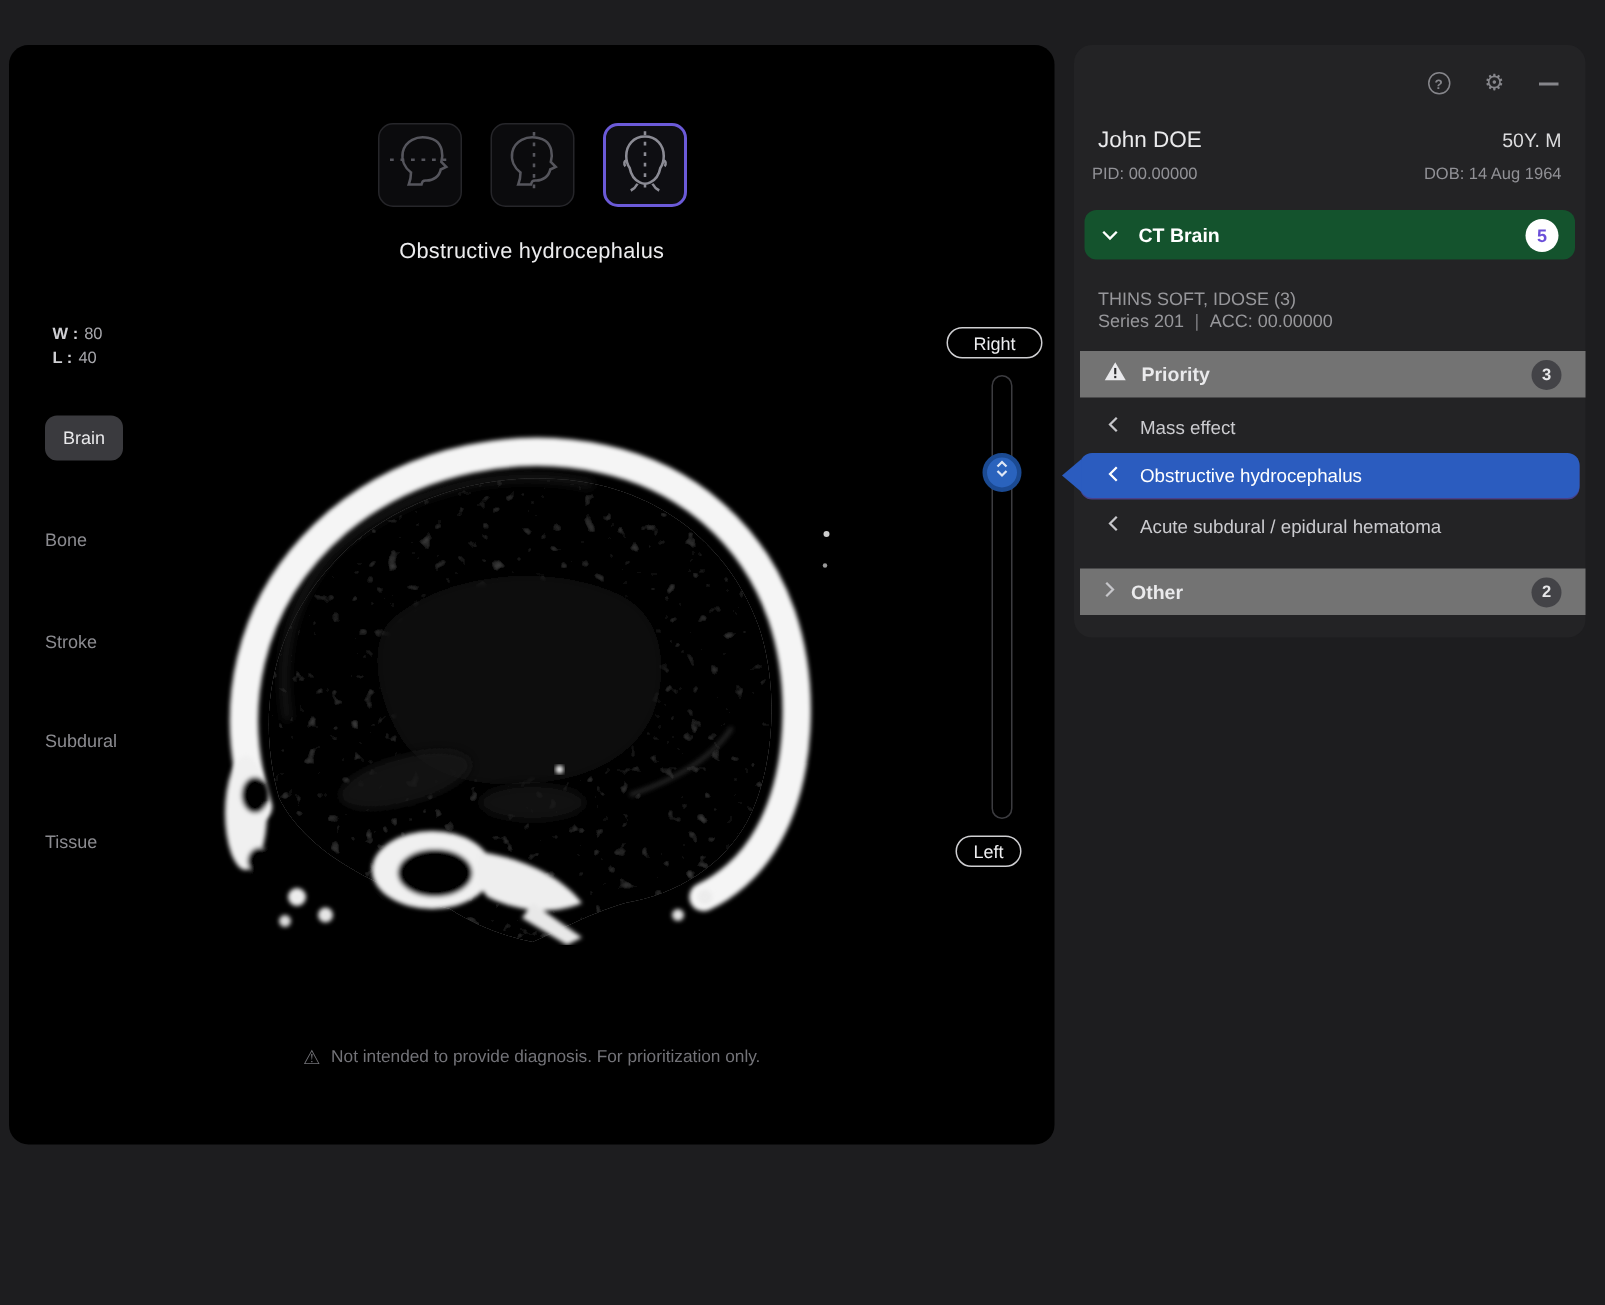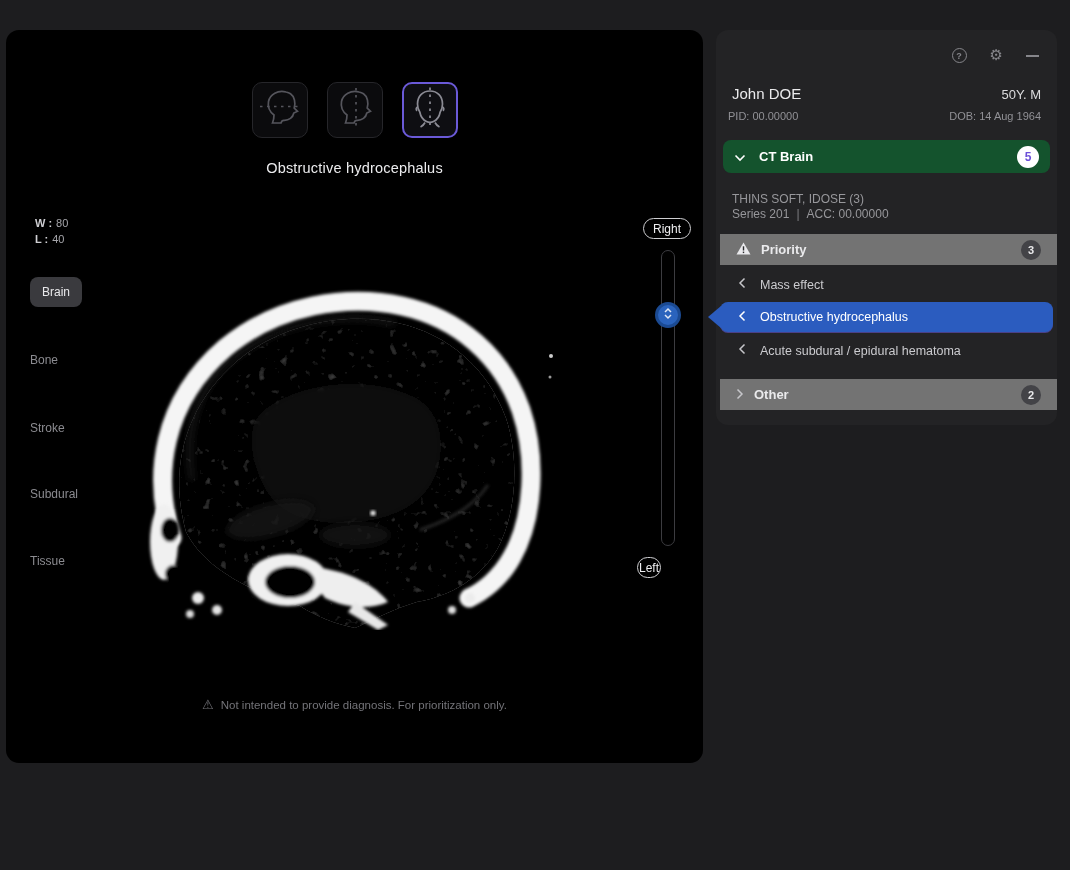--- a/index.html
+++ b/index.html
@@ -139,31 +139,31 @@
       <div><b>W :</b><span class="val">80</span></div>
       <div><b>L :</b><span class="val">40</span></div>
     </div>
 
     <div class="preset selected" style="top:247px;">Brain</div>
     <div class="preset" style="top:323px;">Bone</div>
     <div class="preset" style="top:391px;">Stroke</div>
     <div class="preset" style="top:457px;">Subdural</div>
     <div class="preset" style="top:524px;">Tissue</div>
 
-    <div class="marker-pill" style="left:625px; top:188px; width:48px;margin-left:12px;">Right</div>
+    <div class="marker-pill" style="left:625px; top:188px; width:64px;">Right</div>
     <div class="slider-track"></div>
     <div class="slider-handle">
       <span>
         <svg width="14" height="15" viewBox="0 0 14 15" fill="none" stroke="#dfe7f5" stroke-width="1.5">
           <polyline points="4,6 7,3 10,6"></polyline>
             <polyline points="4,9 7,12 10,9"></polyline>
         </svg>
       </span>
     </div>
-    <div class="marker-pill" style="left:631px; top:527px; width:24px;">Left</div>
+    <div class="marker-pill" style="left:631px; top:527px; width:44px;">Left</div>
 
     <div class="ct-image">
       <svg width="460" height="350" viewBox="0 0 460 350">
         <defs>
           <filter id="soft" x="-20%" y="-20%" width="140%" height="140%">
               <feGaussianBlur stdDeviation="1.4"></feGaussianBlur>
             </filter>
           <filter id="soft2" x="-30%" y="-30%" width="160%" height="160%">
               <feGaussianBlur stdDeviation="3"></feGaussianBlur>
             </filter>

